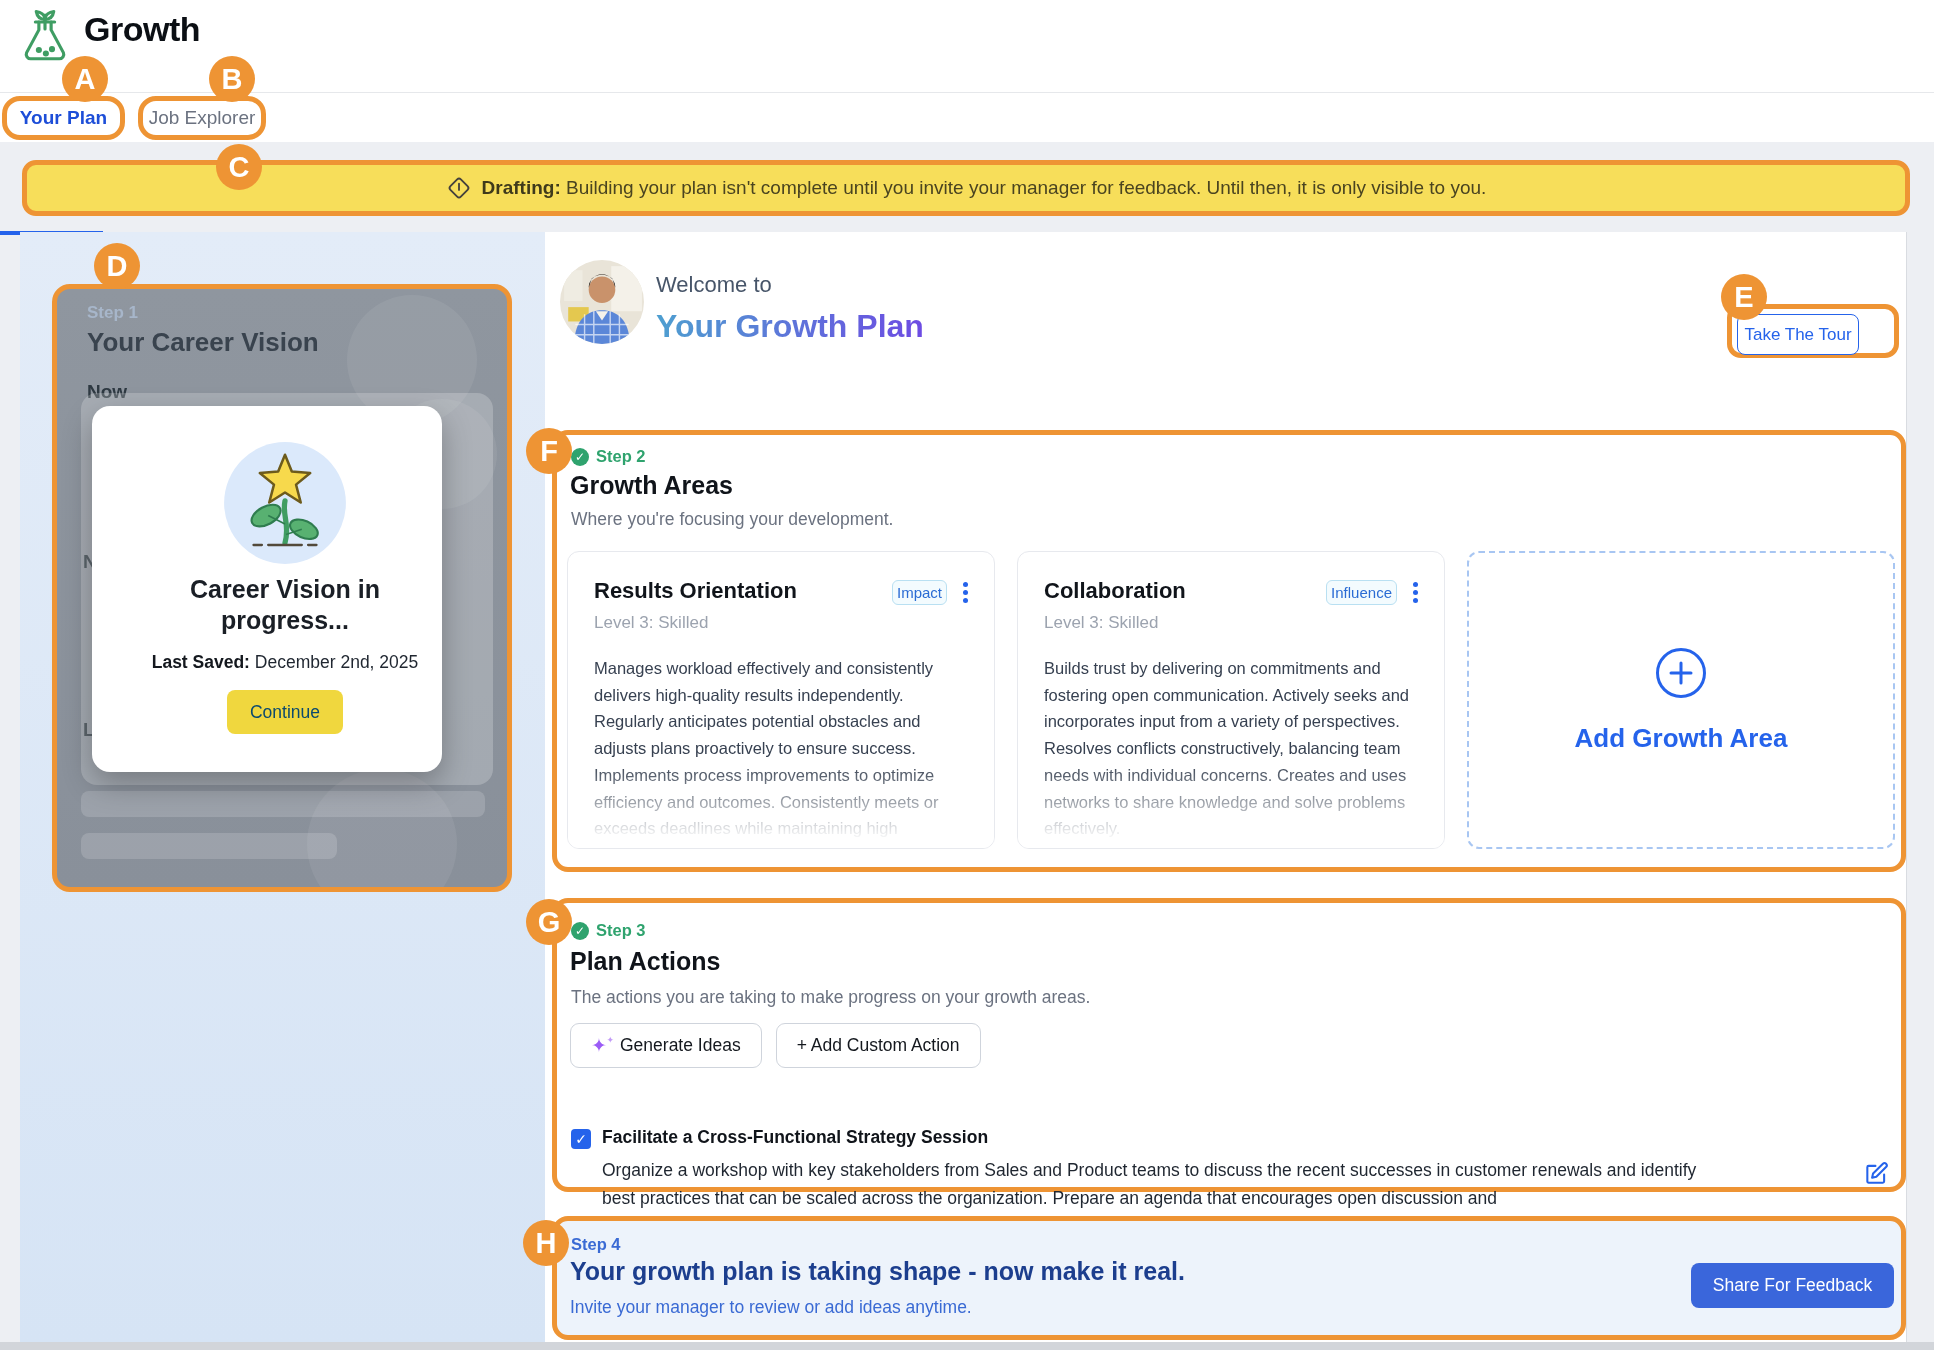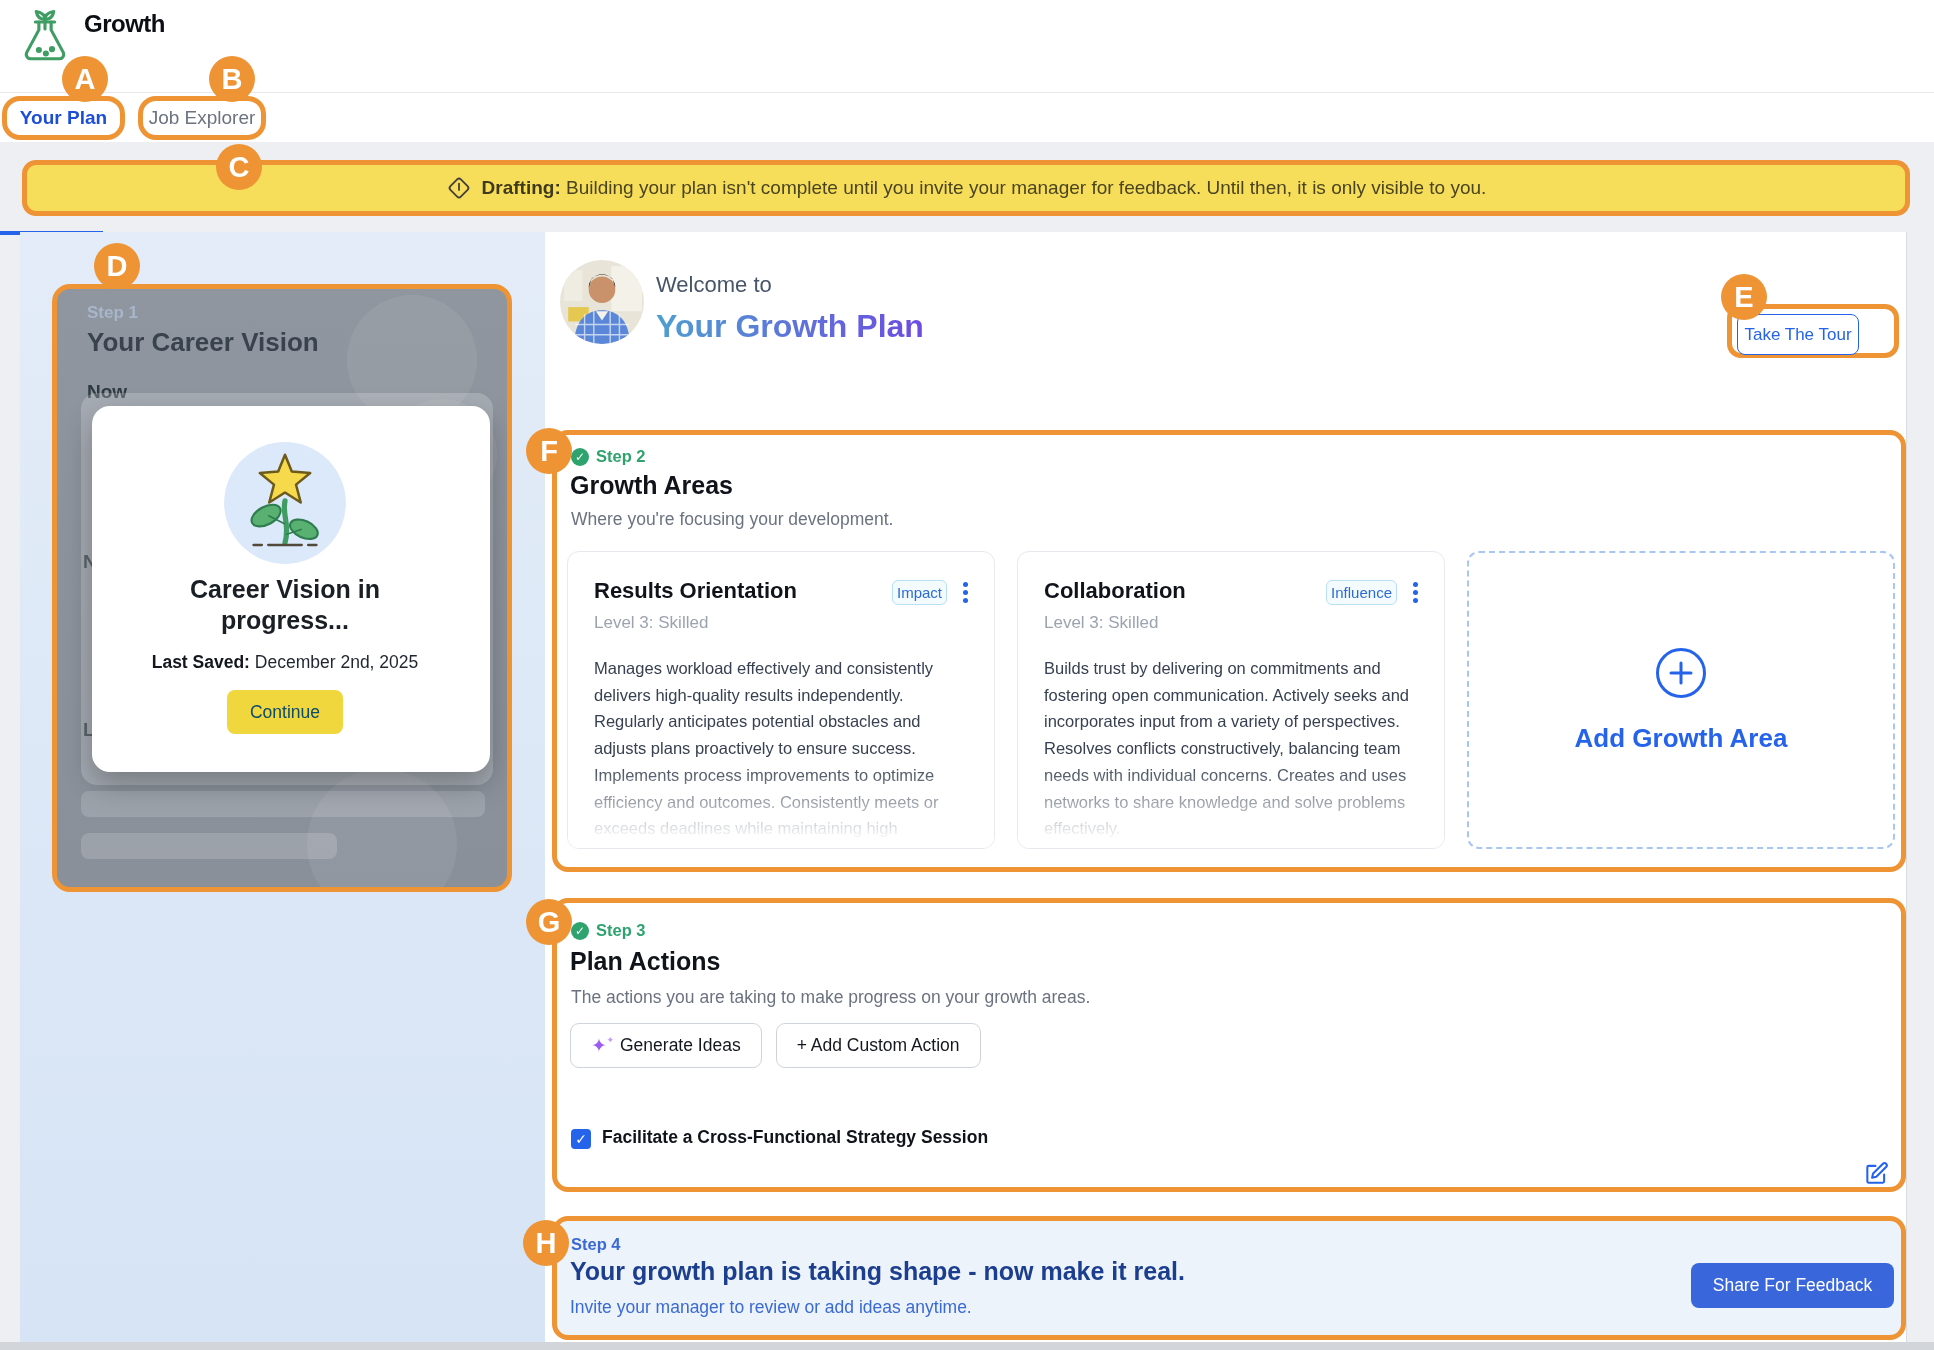--- a/index.html
+++ b/index.html
@@ -3,21 +3,21 @@
 <meta charset="utf-8">
 <style>
   html,body{margin:0;padding:0;background:#dfe2e7;}
   *{box-sizing:border-box;}
   .stage{position:relative;width:1934px;height:1350px;background:#edeff3;overflow:hidden;
          font-family:"Liberation Sans","DejaVu Sans",sans-serif;color:#111827;}
 
   
   .header{position:absolute;left:0;top:0;width:1934px;height:92px;background:#ffffff;}
   .logo-wrap{position:absolute;left:17px;top:8px;width:56px;height:56px;}
-  .app-title{position:absolute;left:84px;top:10px;font-size:24px;font-weight:bold;color:#0b0f14;letter-spacing:-0.5px;}
+  .app-title{position:absolute;left:84px;top:10px;font-size:34px;font-weight:bold;color:#0b0f14;letter-spacing:-0.5px;}
   .hairline{position:absolute;left:0;top:92px;width:1934px;height:1px;background:#e6e8eb;}
 
   
   .tabbar{position:absolute;left:0;top:93px;width:1934px;height:49px;background:#ffffff;}
   .tab{position:absolute;top:3px;height:44px;display:flex;align-items:center;justify-content:center;
        font-size:19px;border:5px solid #EE9434;border-radius:18px;background:transparent;}
   .tab-a{left:2px;width:123px;color:#1d4ed8;font-weight:bold;}
   .tab-b{left:138px;width:128px;color:#6b7280;}
   .tab-underline{position:absolute;left:0;top:138px;width:103px;height:4px;background:#2563eb;}
 
@@ -38,21 +38,21 @@
   .career-card{position:absolute;left:52px;top:284px;width:460px;height:608px;border:5px solid #EE9434;
                border-radius:18px;background:linear-gradient(180deg,#8f969f,#89909a);overflow:hidden;}
   .cc-circle{position:absolute;border-radius:50%;background:rgba(255,255,255,0.07);}
   .cc-step{position:absolute;left:30px;top:14px;font-size:17px;font-weight:bold;color:#a7b6ca;}
   .cc-title{position:absolute;left:30px;top:38px;font-size:26px;font-weight:bold;color:#39434e;}
   .cc-now{position:absolute;left:30px;top:92px;font-size:19px;font-weight:bold;color:#2e3942;}
   .cc-peek{position:absolute;left:26px;font-size:19px;font-weight:bold;color:#2e3942;}
   .cc-inner{position:absolute;left:24px;top:104px;width:412px;height:392px;border-radius:16px;background:rgba(255,255,255,0.22);}
   .cc-skel{position:absolute;border-radius:8px;background:rgba(255,255,255,0.16);}
 
-  .modal{position:absolute;left:35px;top:117px;width:398px;height:366px;background:#ffffff;border-radius:18px;
+  .modal{position:absolute;left:35px;top:117px;width:350px;height:366px;background:#ffffff;border-radius:18px;
          box-shadow:0 12px 30px rgba(0,0,0,0.28);text-align:center;}
   .modal-illustration{position:absolute;left:130px;top:34px;width:126px;height:126px;}
   .modal-title{position:absolute;left:38px;top:168px;width:310px;font-size:25px;line-height:1.25;font-weight:bold;color:#1a1f26;}
   .modal-saved{position:absolute;left:0;top:246px;width:386px;font-size:17.5px;color:#1f2630;}
   .modal-saved b{color:#14181e;}
   .btn-continue{position:absolute;left:135px;top:284px;width:116px;height:44px;background:#F0D73E;border-radius:8px;
                 display:flex;align-items:center;justify-content:center;font-size:17.5px;color:#0c4a6e;}
 
   
   .avatar{position:absolute;left:560px;top:260px;width:84px;height:84px;border-radius:50%;overflow:hidden;}
@@ -278,20 +278,21 @@
         <span>Generate Ideas</span>
       </div>
       <div class="btn-light">
         <span>+ Add Custom Action</span>
       </div>
     </div>
 
     <div class="action-item">
       <div class="checkbox">✓</div>
       <div class="action-title">Facilitate a Cross-Functional Strategy Session</div>
+      <div class="action-desc">Organize a workshop with key stakeholders from Sales and Product teams to discuss the recent successes in customer renewals and identify best practices that can be scaled across the organization. Prepare an agenda that encourages open discussion and</div>
     </div>
     <div class="edit-icon">
       <svg viewBox="0 0 24 24" width="26" height="26" fill="none" stroke="#2563eb" stroke-width="1.9" stroke-linecap="round" stroke-linejoin="round">
         <path d="M11.5 4.5H5.2A1.2 1.2 0 0 0 4 5.7v13.1A1.2 1.2 0 0 0 5.2 20h13.1a1.2 1.2 0 0 0 1.2-1.2v-6.3"></path>
         <path d="M18.4 2.6a2.05 2.05 0 0 1 2.9 2.9L12.3 14.6 8.4 15.5l.9-3.9z"></path>
       </svg>
     </div>
   </div>
 
   <div class="section sec4">

